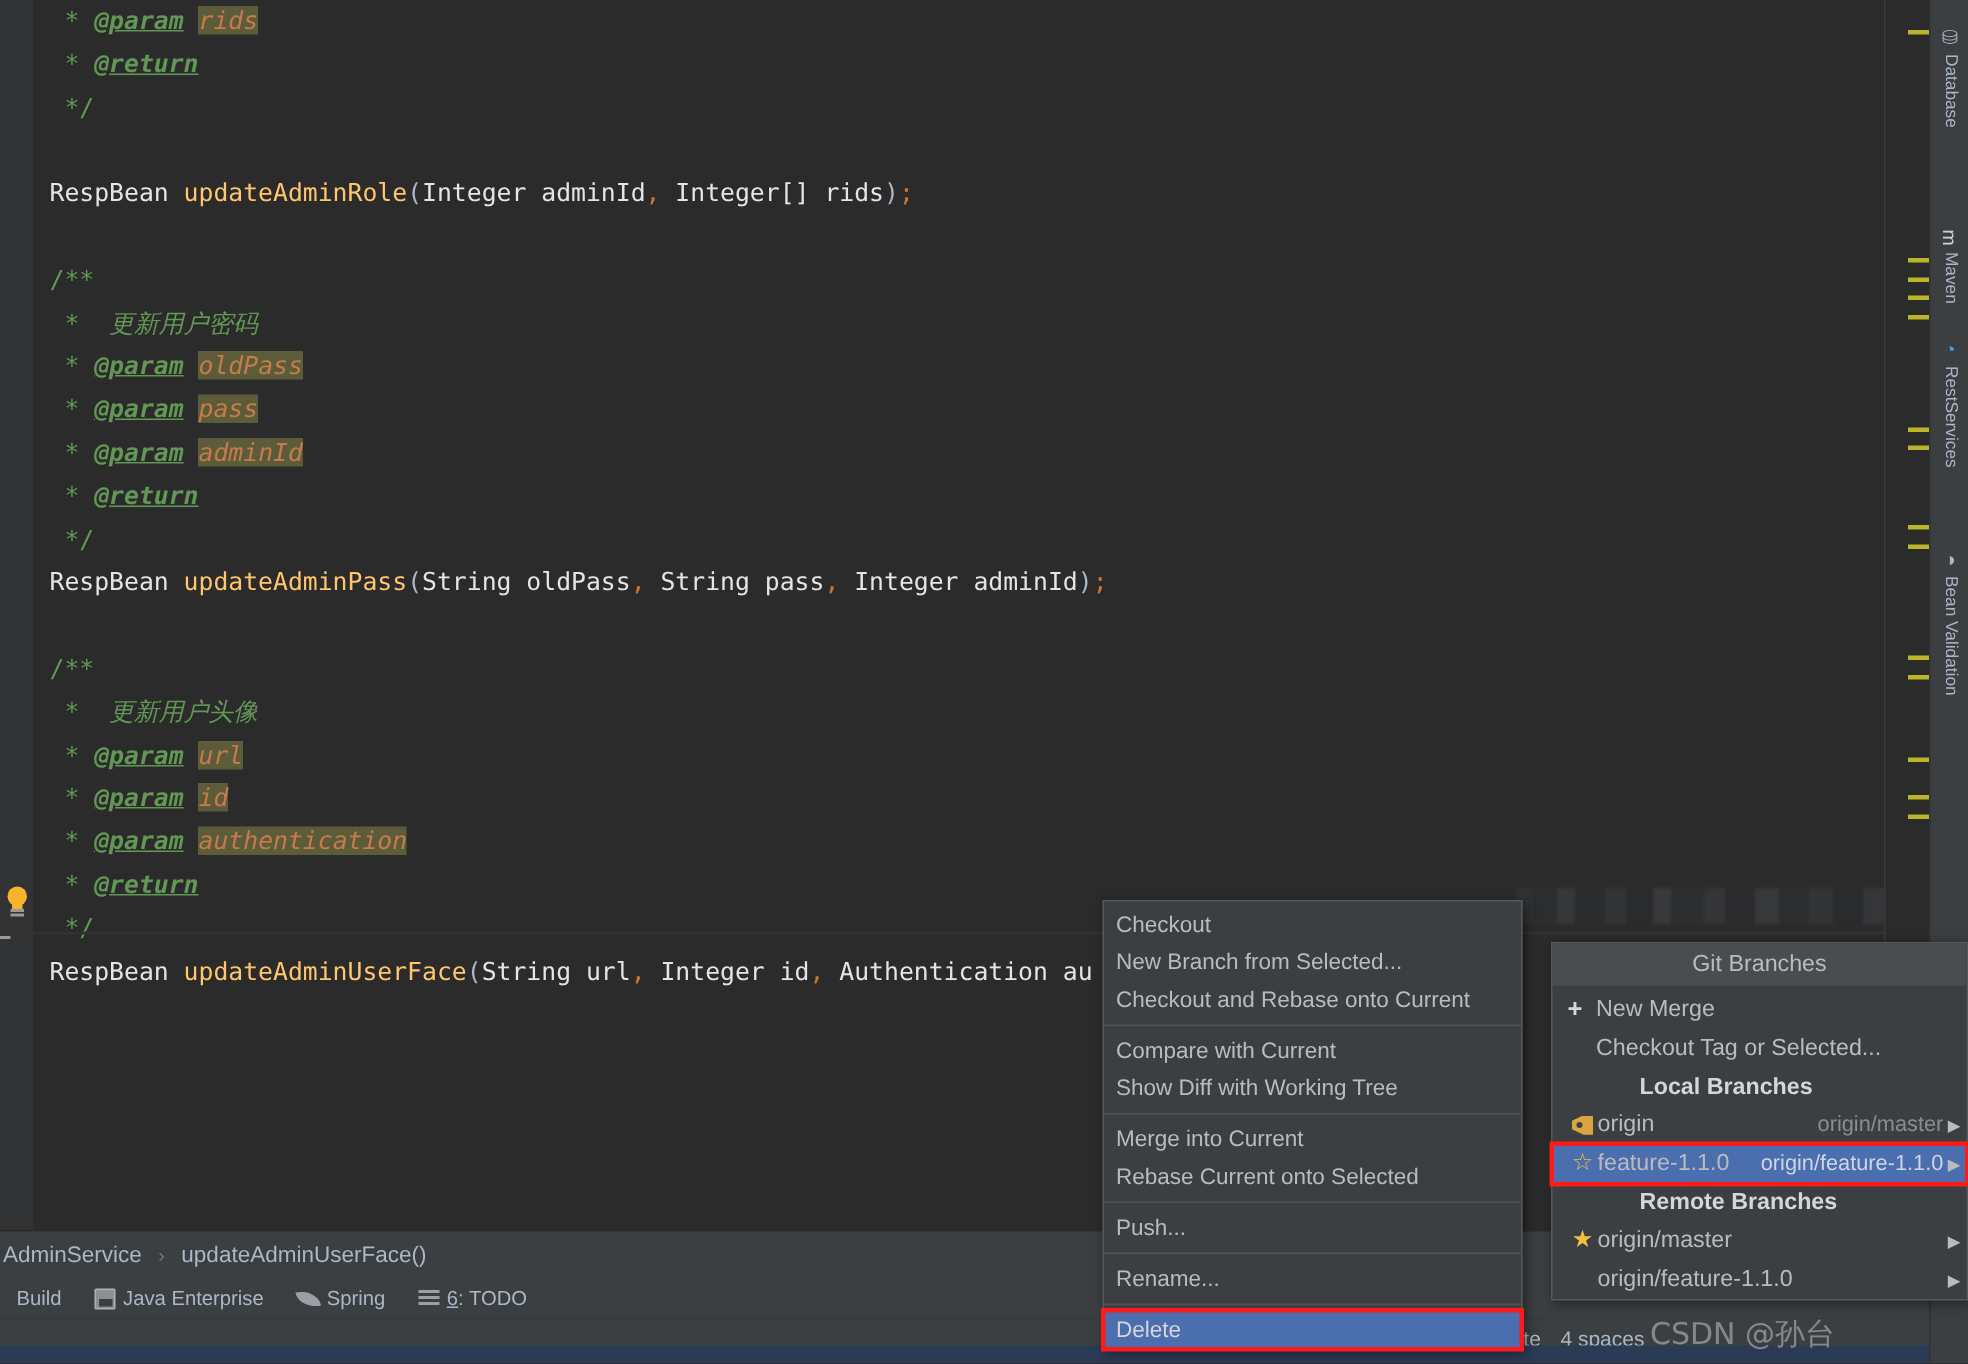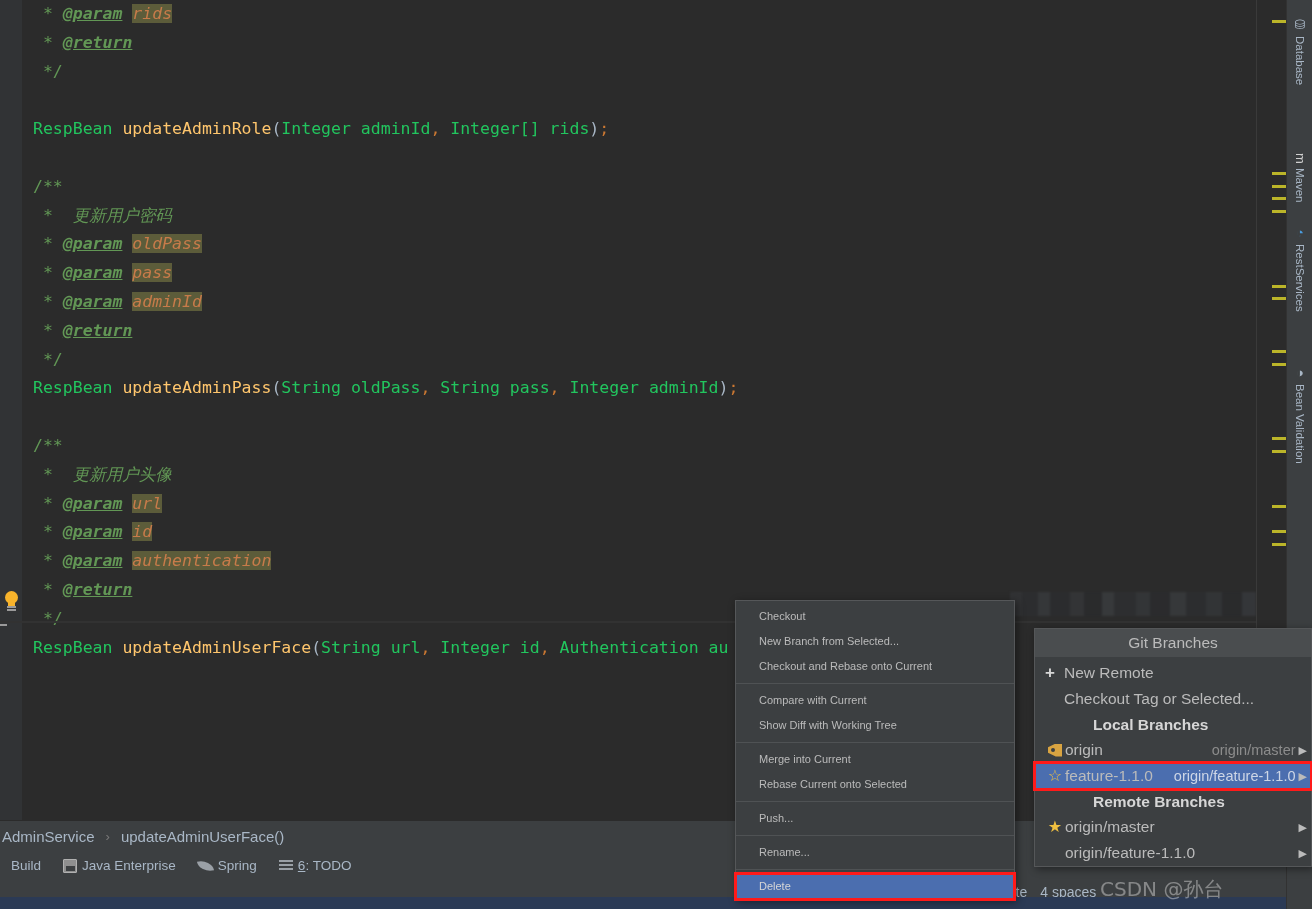--- a/index.html
+++ b/index.html
@@ -39,21 +39,21 @@
     line-height: 28.8px;
     white-space: pre;
     color: #a9b7c6;
   }
   .ln { height: 28.8px; padding-left: 33px; position: relative; }
   .cmt      { color: #629755; }
   .cmt-i    { color: #629755; font-style: italic; margin-left: 10px; }
   .tag      { color: #629755; font-style: italic; font-weight: bold;
               text-decoration: underline; }
   .pname    { color: #c77b4a; font-style: italic; background: #5c5c3a; }
-  .type     { color: #22c55e; }
+  .type     { color: #e5e5e5; }
   .mth      { color: #ffc66d; }
   .punc     { color: #a9b7c6; }
   .orange   { color: #cc7832; }
 
   
   .bulb {
     position: absolute;
     left: 3px; top: 591px;
     width: 17px; height: 22px;
   }
@@ -220,23 +220,23 @@
     width: 280px;
     background: #3c3f41;
     border: 1px solid #555759;
     box-shadow: 2px 2px 8px rgba(0,0,0,.45);
     padding: 3px 0 0 0;
     z-index: 40;
   }
   .ctx-item {
     height: 25px;
     line-height: 25px;
-    padding-left: 23px;
+    padding-left: 8px;
     color: #bbbbbb;
-    font-size: 11px;
+    font-size: 15px;
     white-space: nowrap;
   }
   .ctx-sep {
     height: 1px; background: #4f5254; margin: 4px 0;
   }
   .ctx-item.selected {
     background: #4b6eaf;
     color: #d6d6d6;
     outline: 3px solid #ff1a1a;
     outline-offset: -1px;
@@ -442,21 +442,21 @@
       <div class="ctx-item">Rename...</div>
       <div class="ctx-sep"></div>
       <div class="ctx-item selected">Delete</div>
     </div>
 
   <div class="gitpopup">
     <div class="git-title">Git Branches</div>
     <div class="git-list" id="gitlist">
         <div class="git-row">
           <span class="icon-plus">+</span>
-          <span>New Remote</span>
+          <span>New Merge</span>
         </div>
         <div class="git-row" style="padding-left: 29px;">Checkout Tag or Selected...</div>
         <div class="git-header">Local Branches</div>
         <div class="git-row">
           <span class="icon-slot">
             <span class="icon-tag"></span>
           </span>
           <span class="rlabel">origin</span>
           <span class="rtrack">origin/master</span>
           <span class="rarrow">▶</span>

